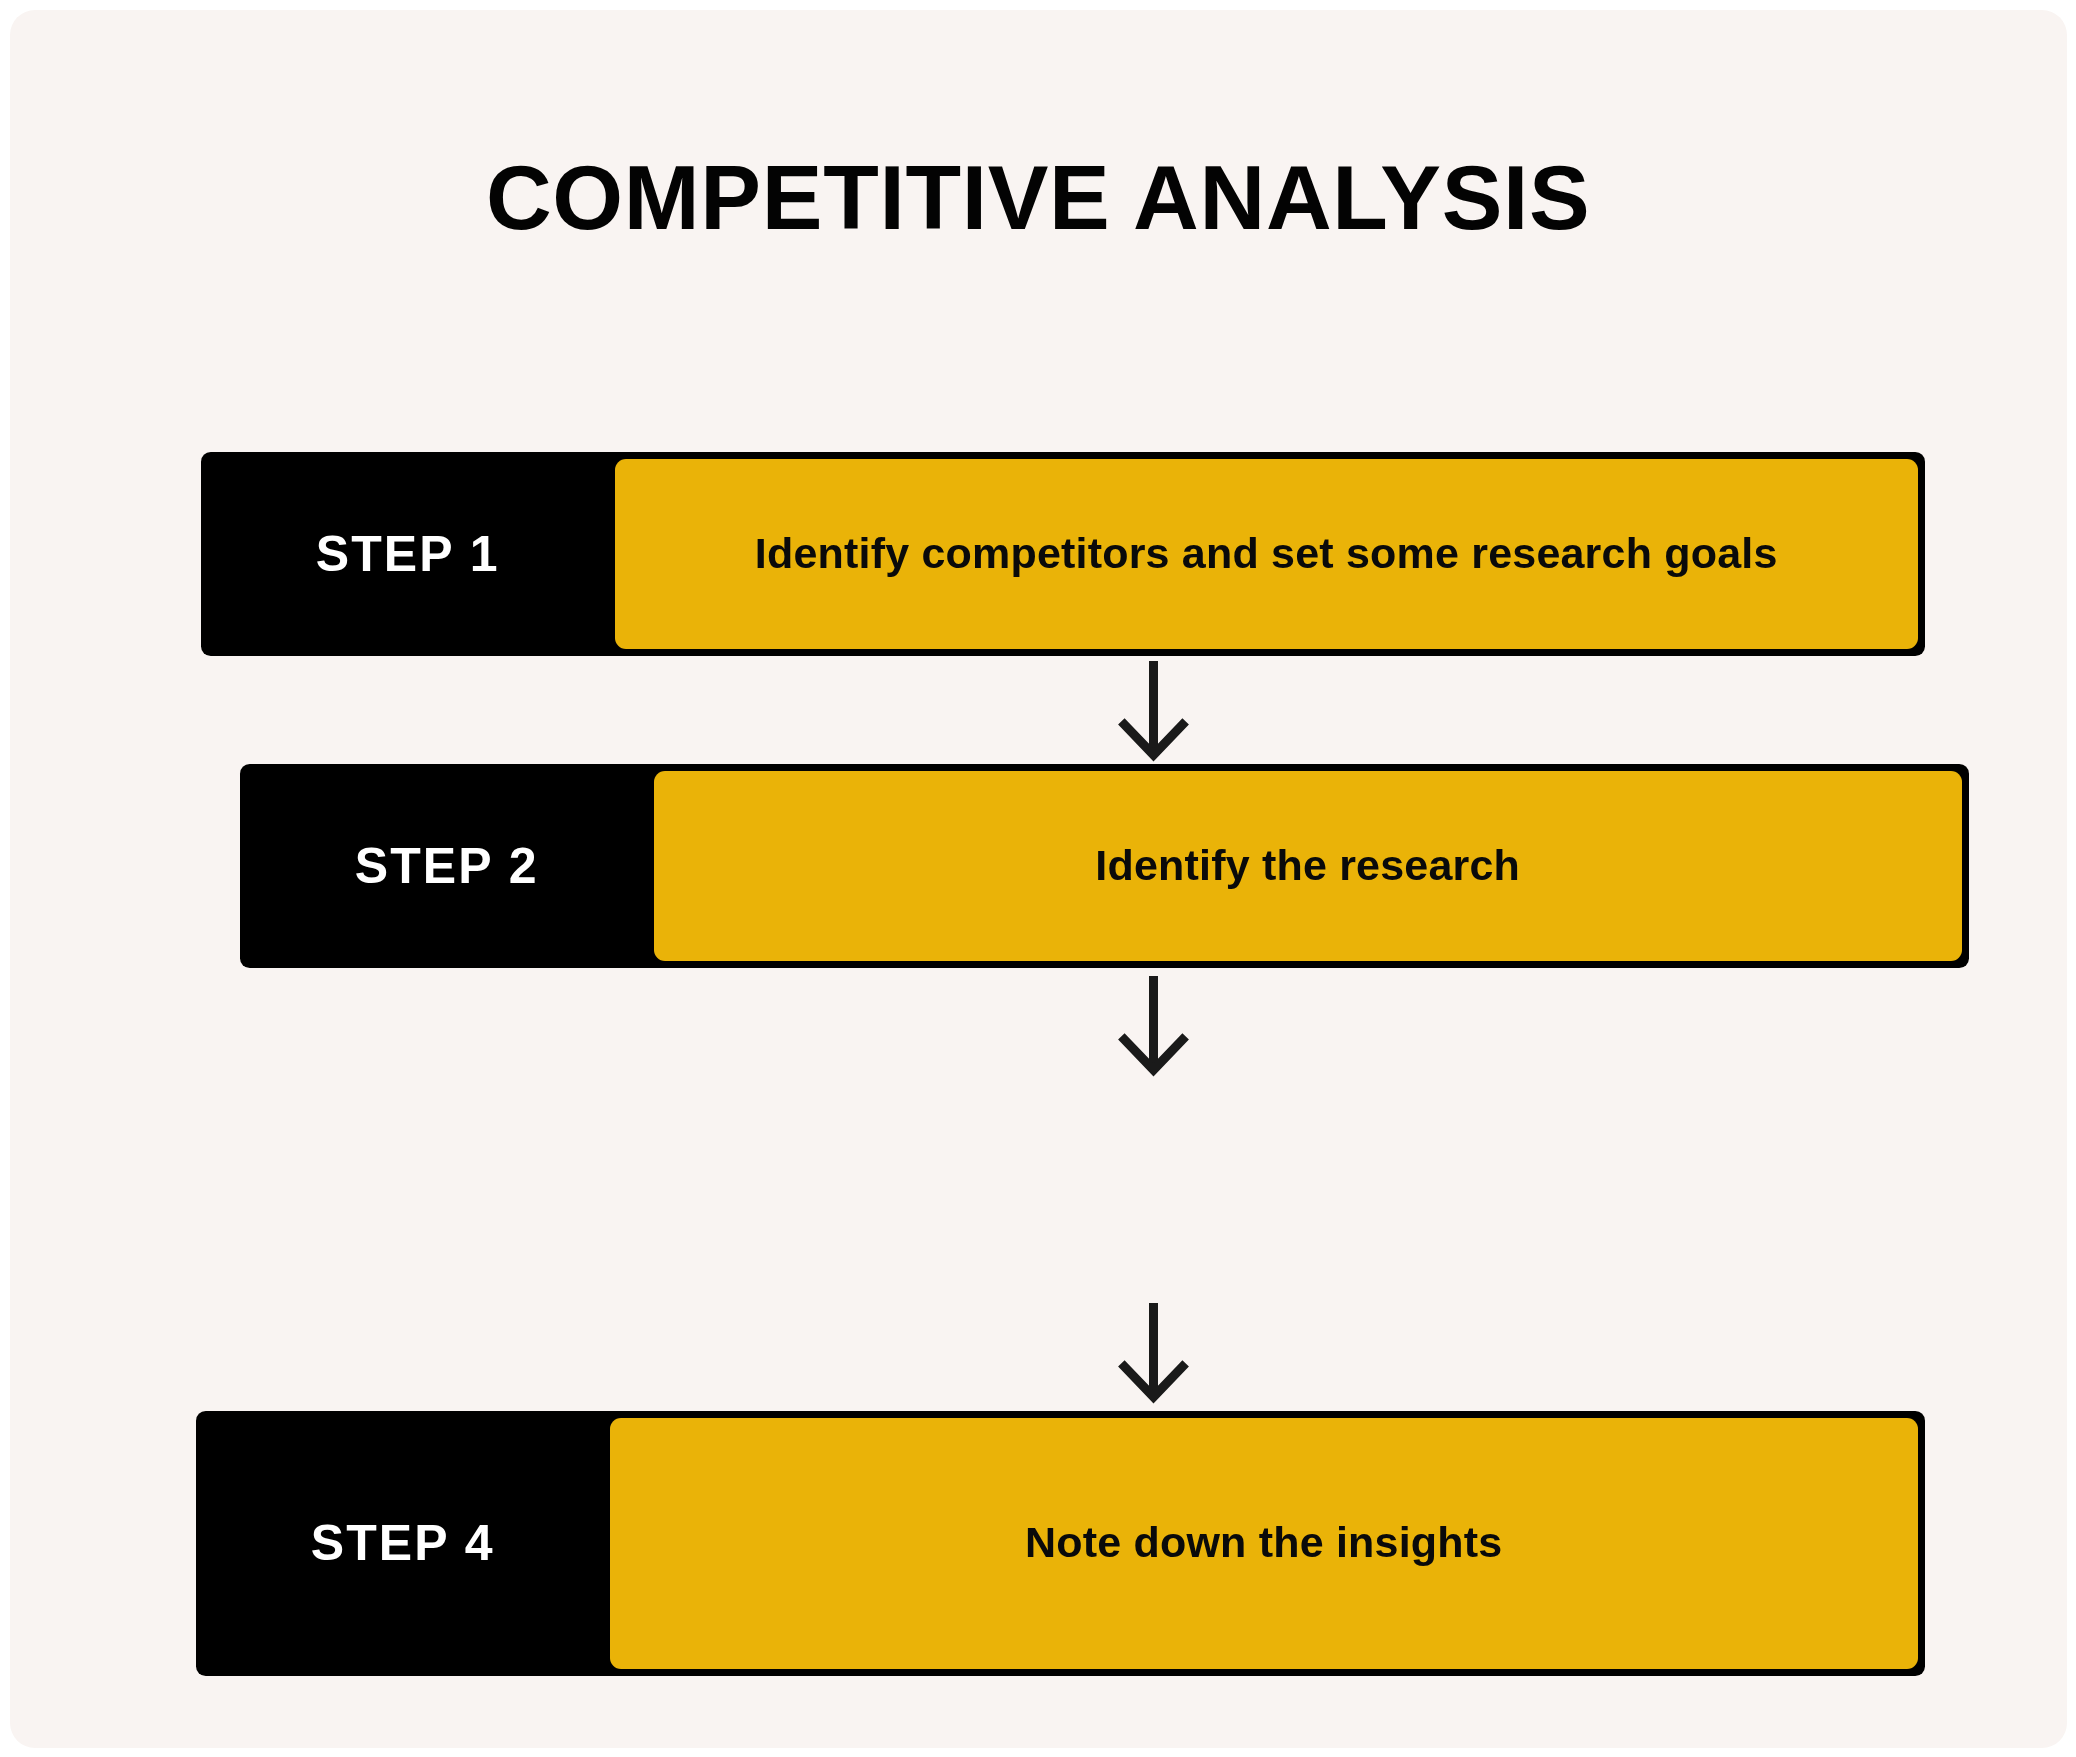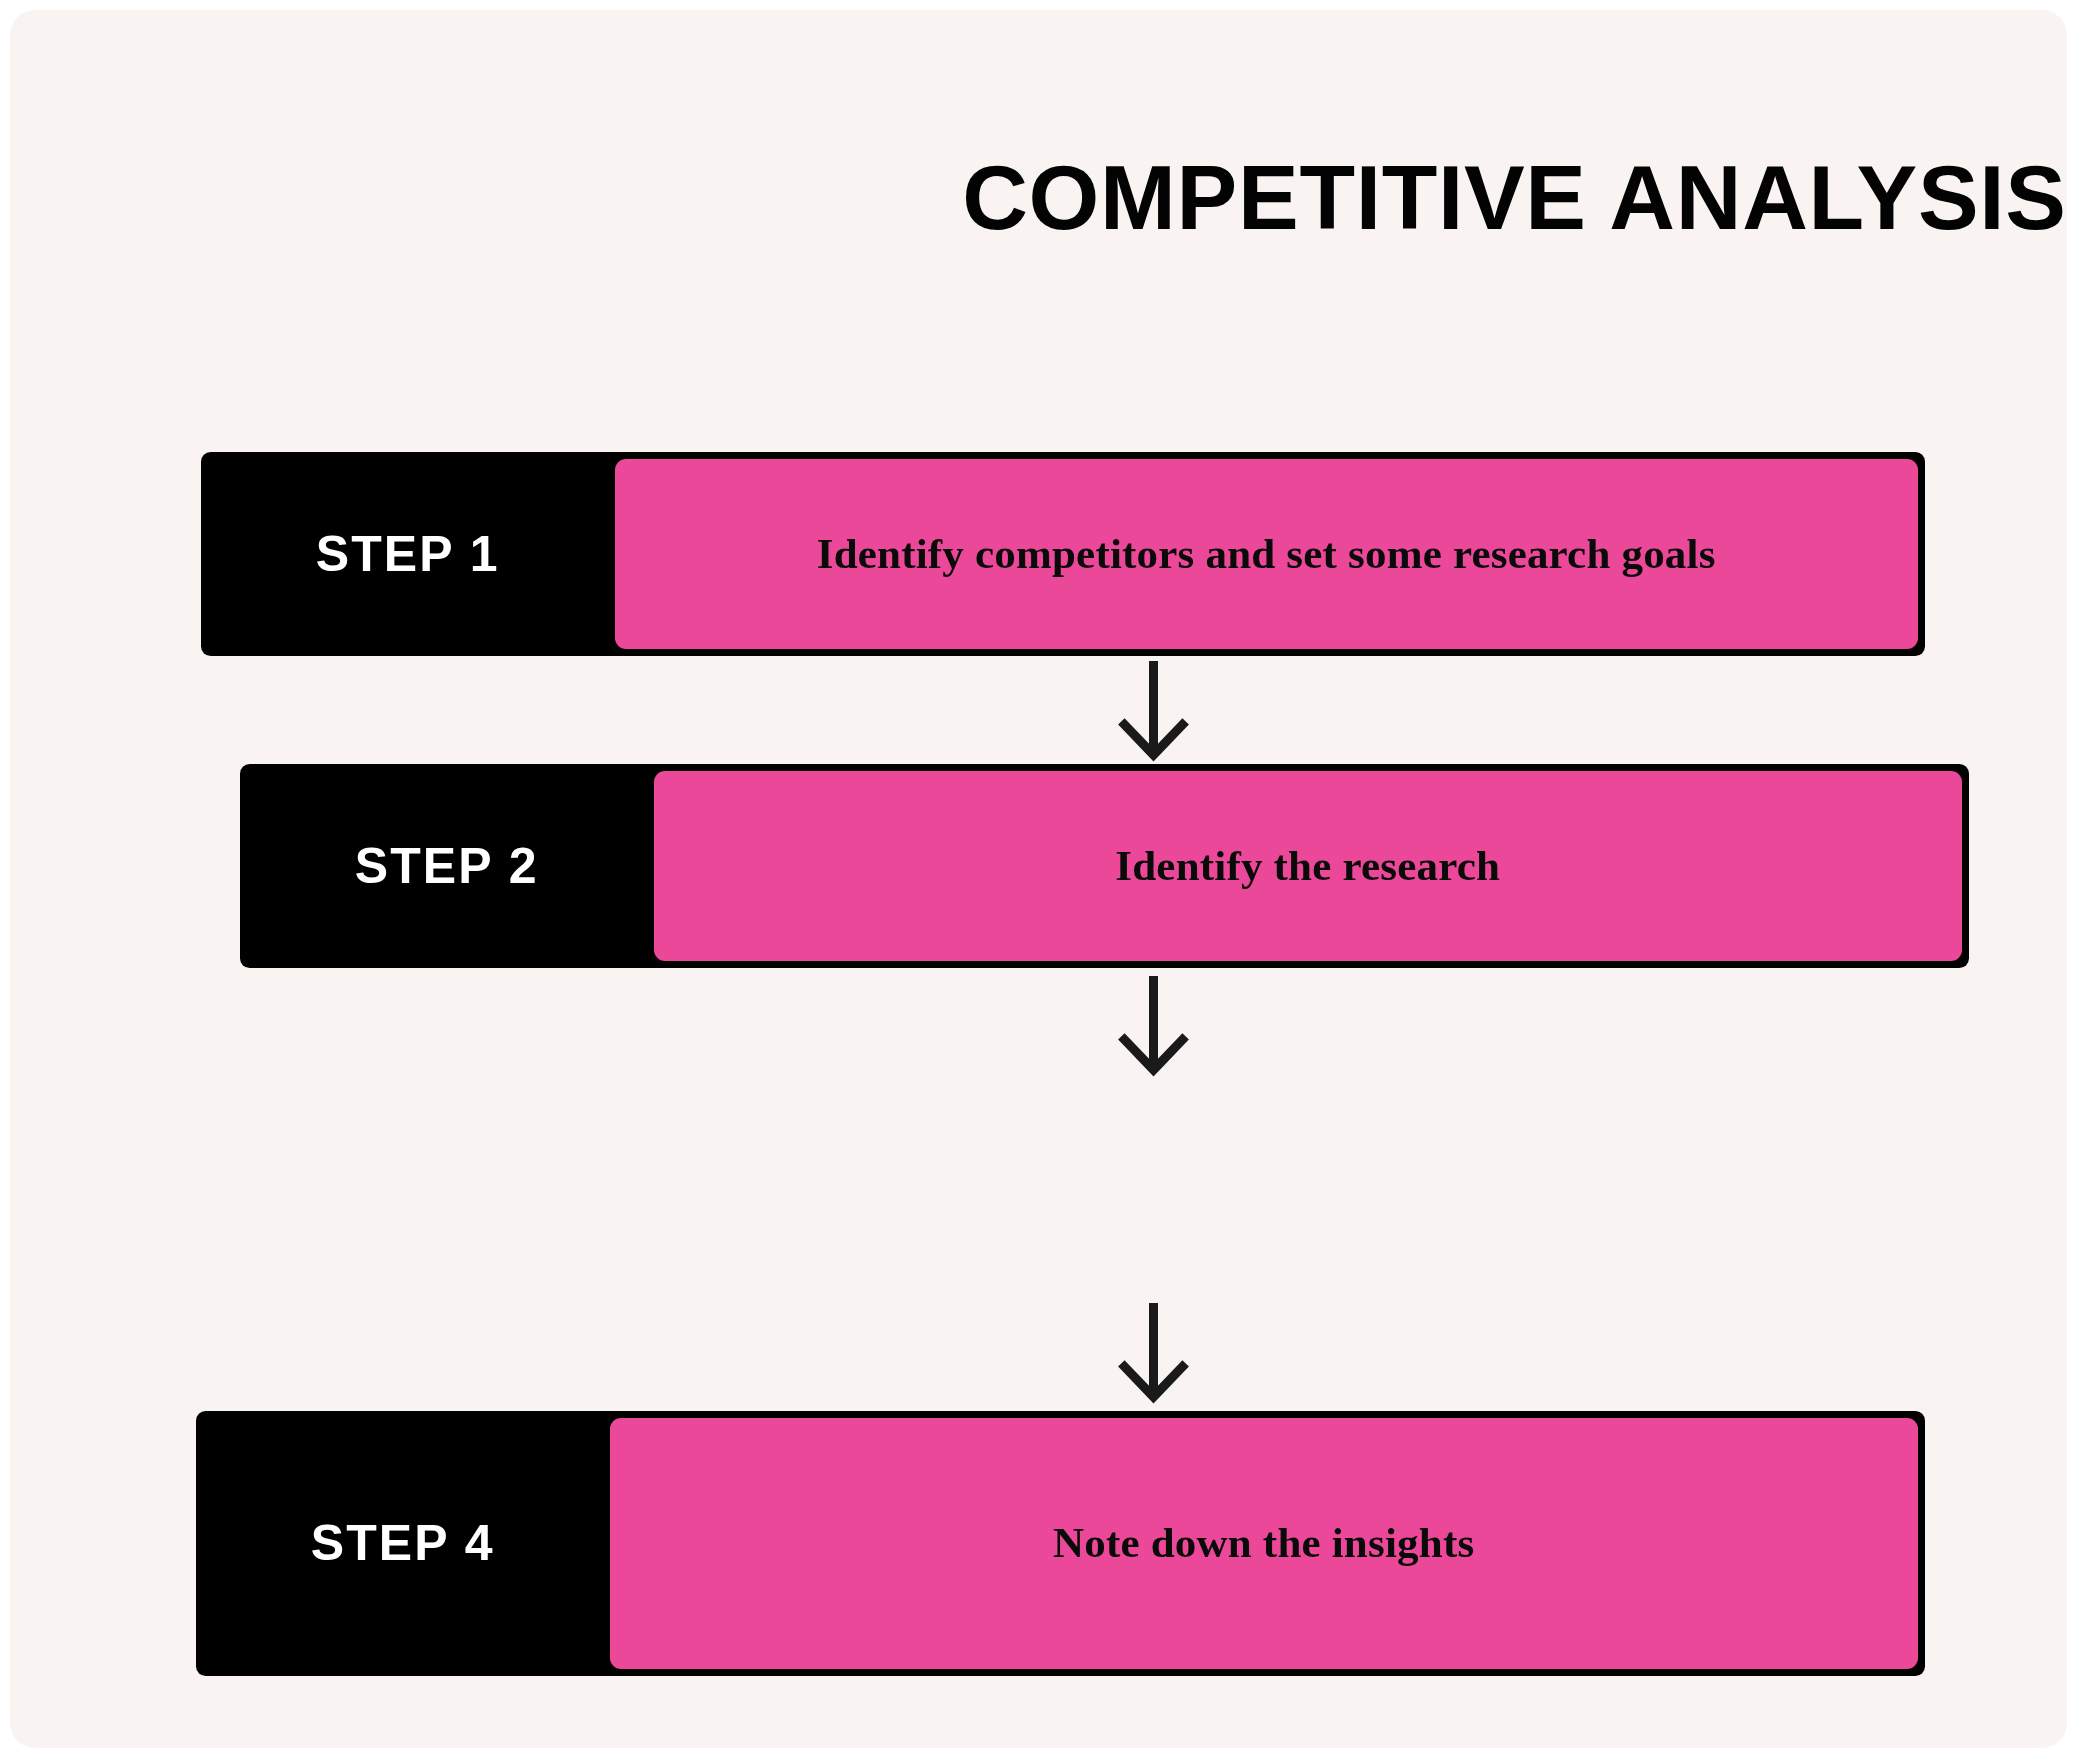--- a/index.html
+++ b/index.html
@@ -23,21 +23,21 @@
     background: #f9f4f2;
     border-radius: 25px;
     overflow: hidden;
   }
 
   .title {
     position: absolute;
     left: 0;
     top: 137px;
     width: 100%;
-    text-align: right;
+    text-align: center;
     font-family: "Liberation Sans", sans-serif;
     font-weight: bold;
     font-size: 91px;
     line-height: 1.12;
     letter-spacing: 0.7px;
     color: #030303;
     text-transform: uppercase;
   }
 
   .steps {
@@ -80,28 +80,27 @@
     letter-spacing: 2.1px;
     text-transform: uppercase;
   }
 
   .step-body {
     position: absolute;
     top: 7px;
     bottom: 7px;
     left: 414px;
     right: 7px;
-    background: #ec4899;
+    background: #eab308;
     border-radius: 11px;
     display: flex;
     align-items: center;
     justify-content: center;
     padding: 0 42px;
     box-sizing: border-box;
-    font-family: Liberation Serif, serif;
   }
 
   .step-body-text {
     text-align: center;
     color: #0a0a0a;
     font-weight: bold;
     font-size: 43px;
     line-height: 1.3;
     letter-spacing: 0.2px;
   }

